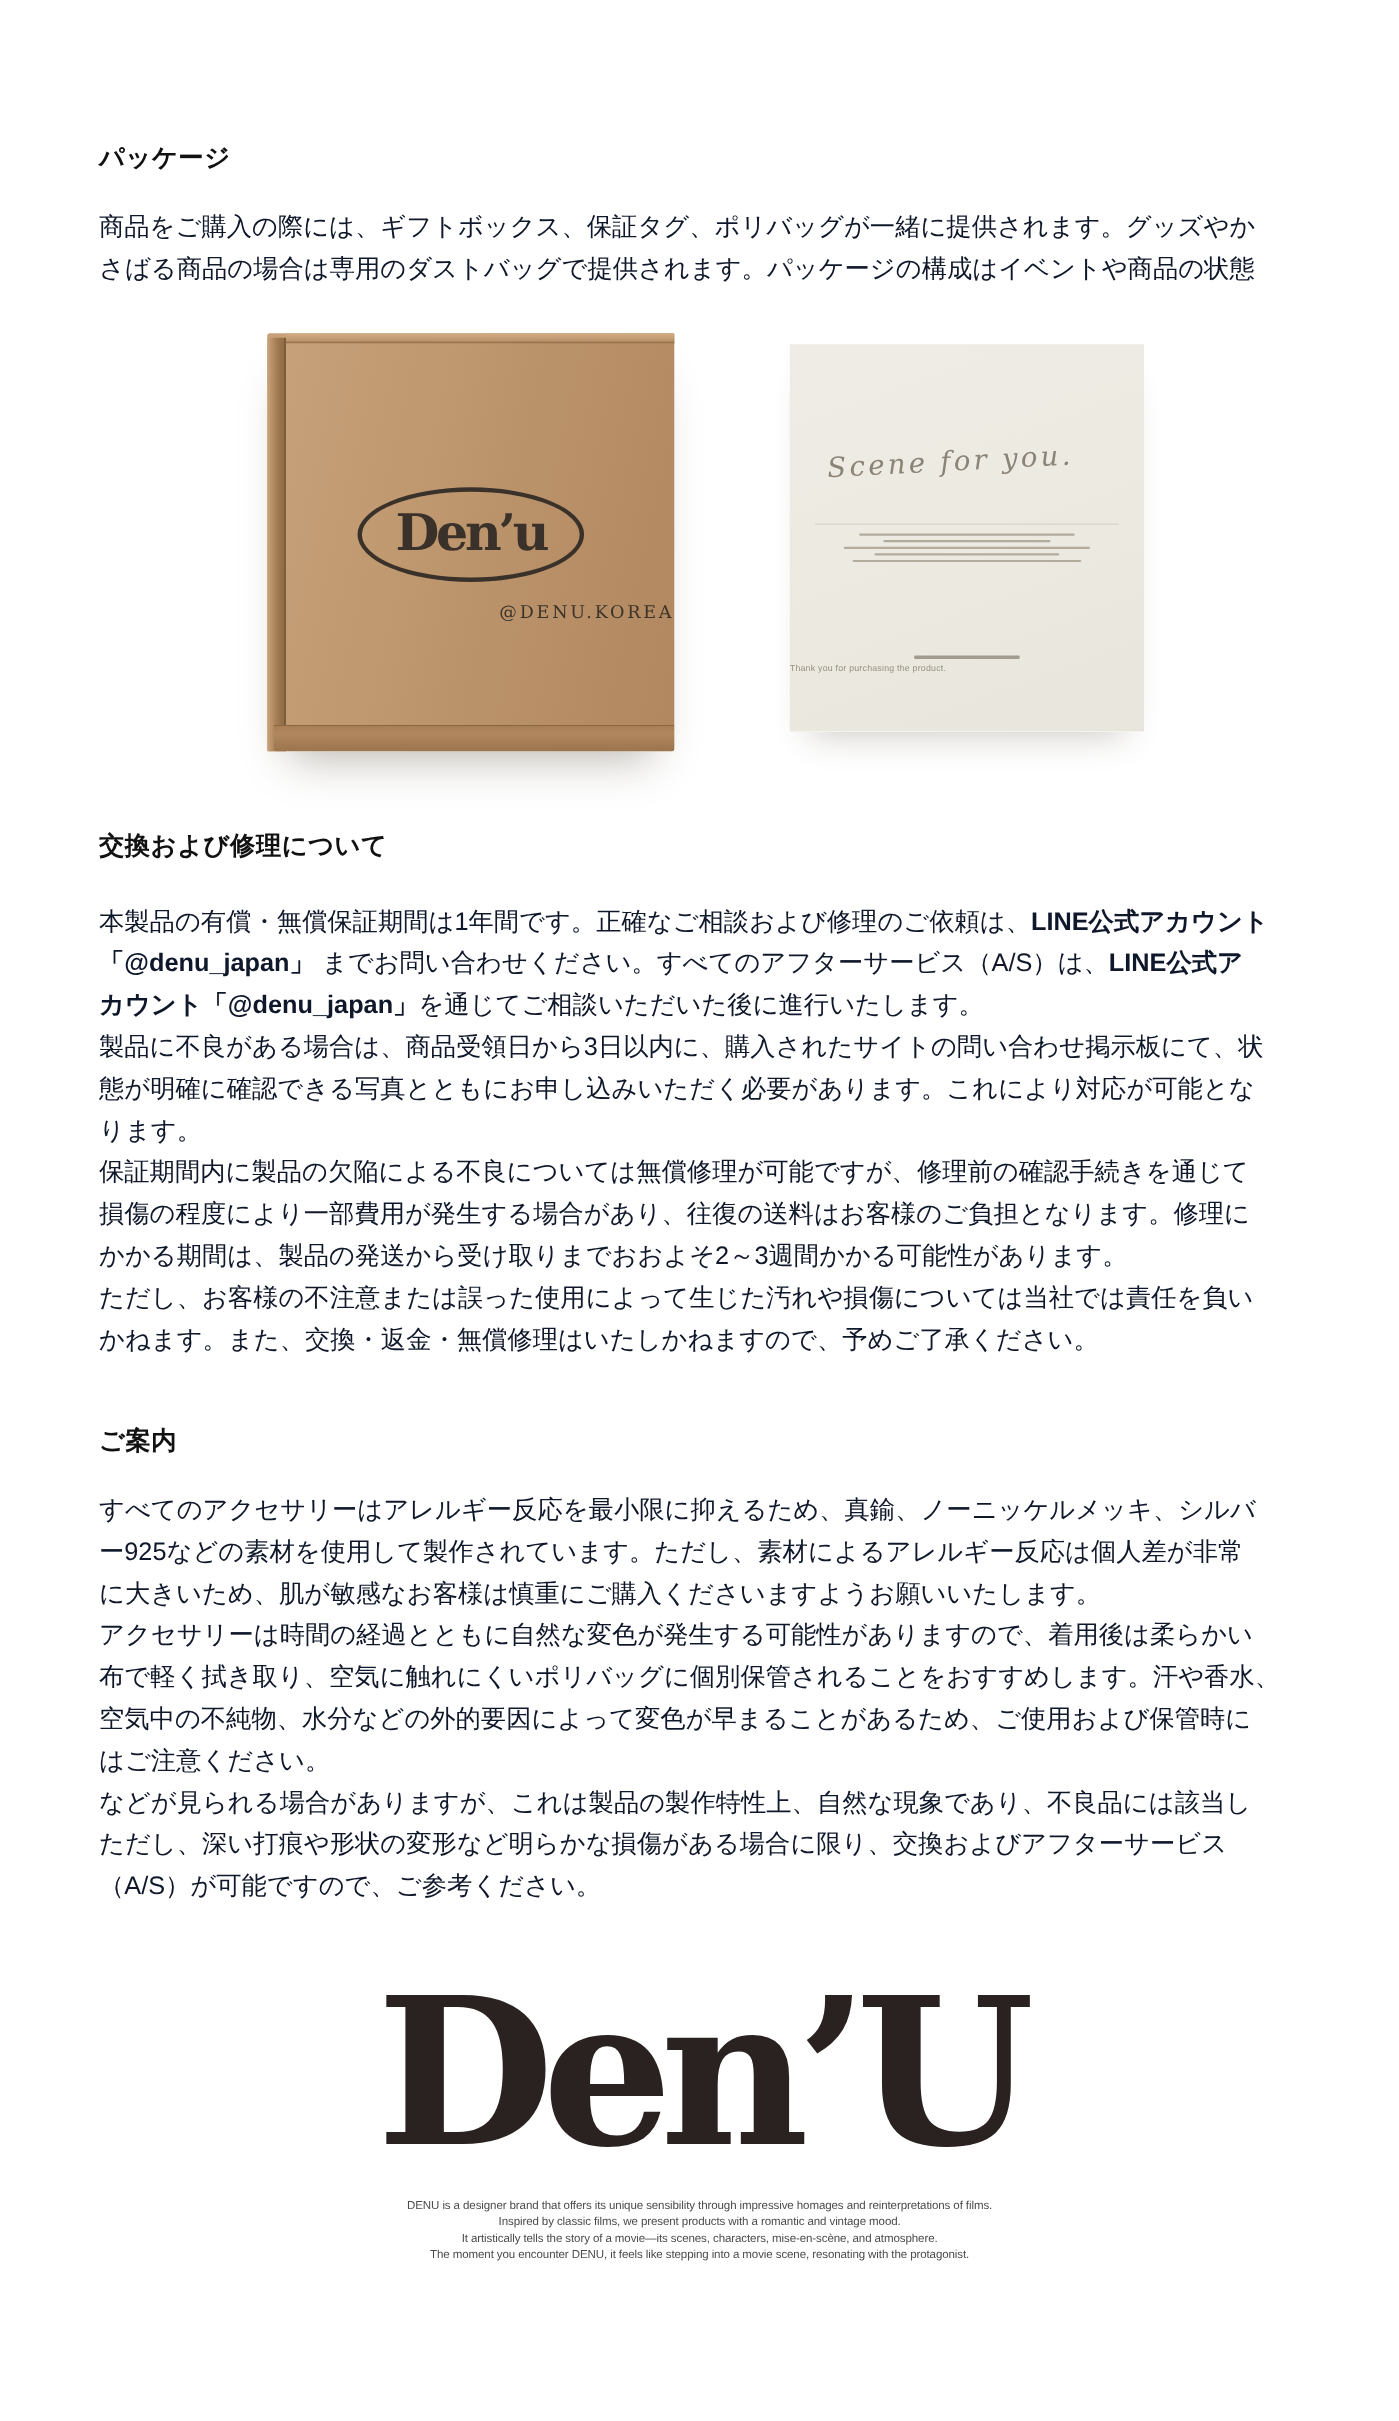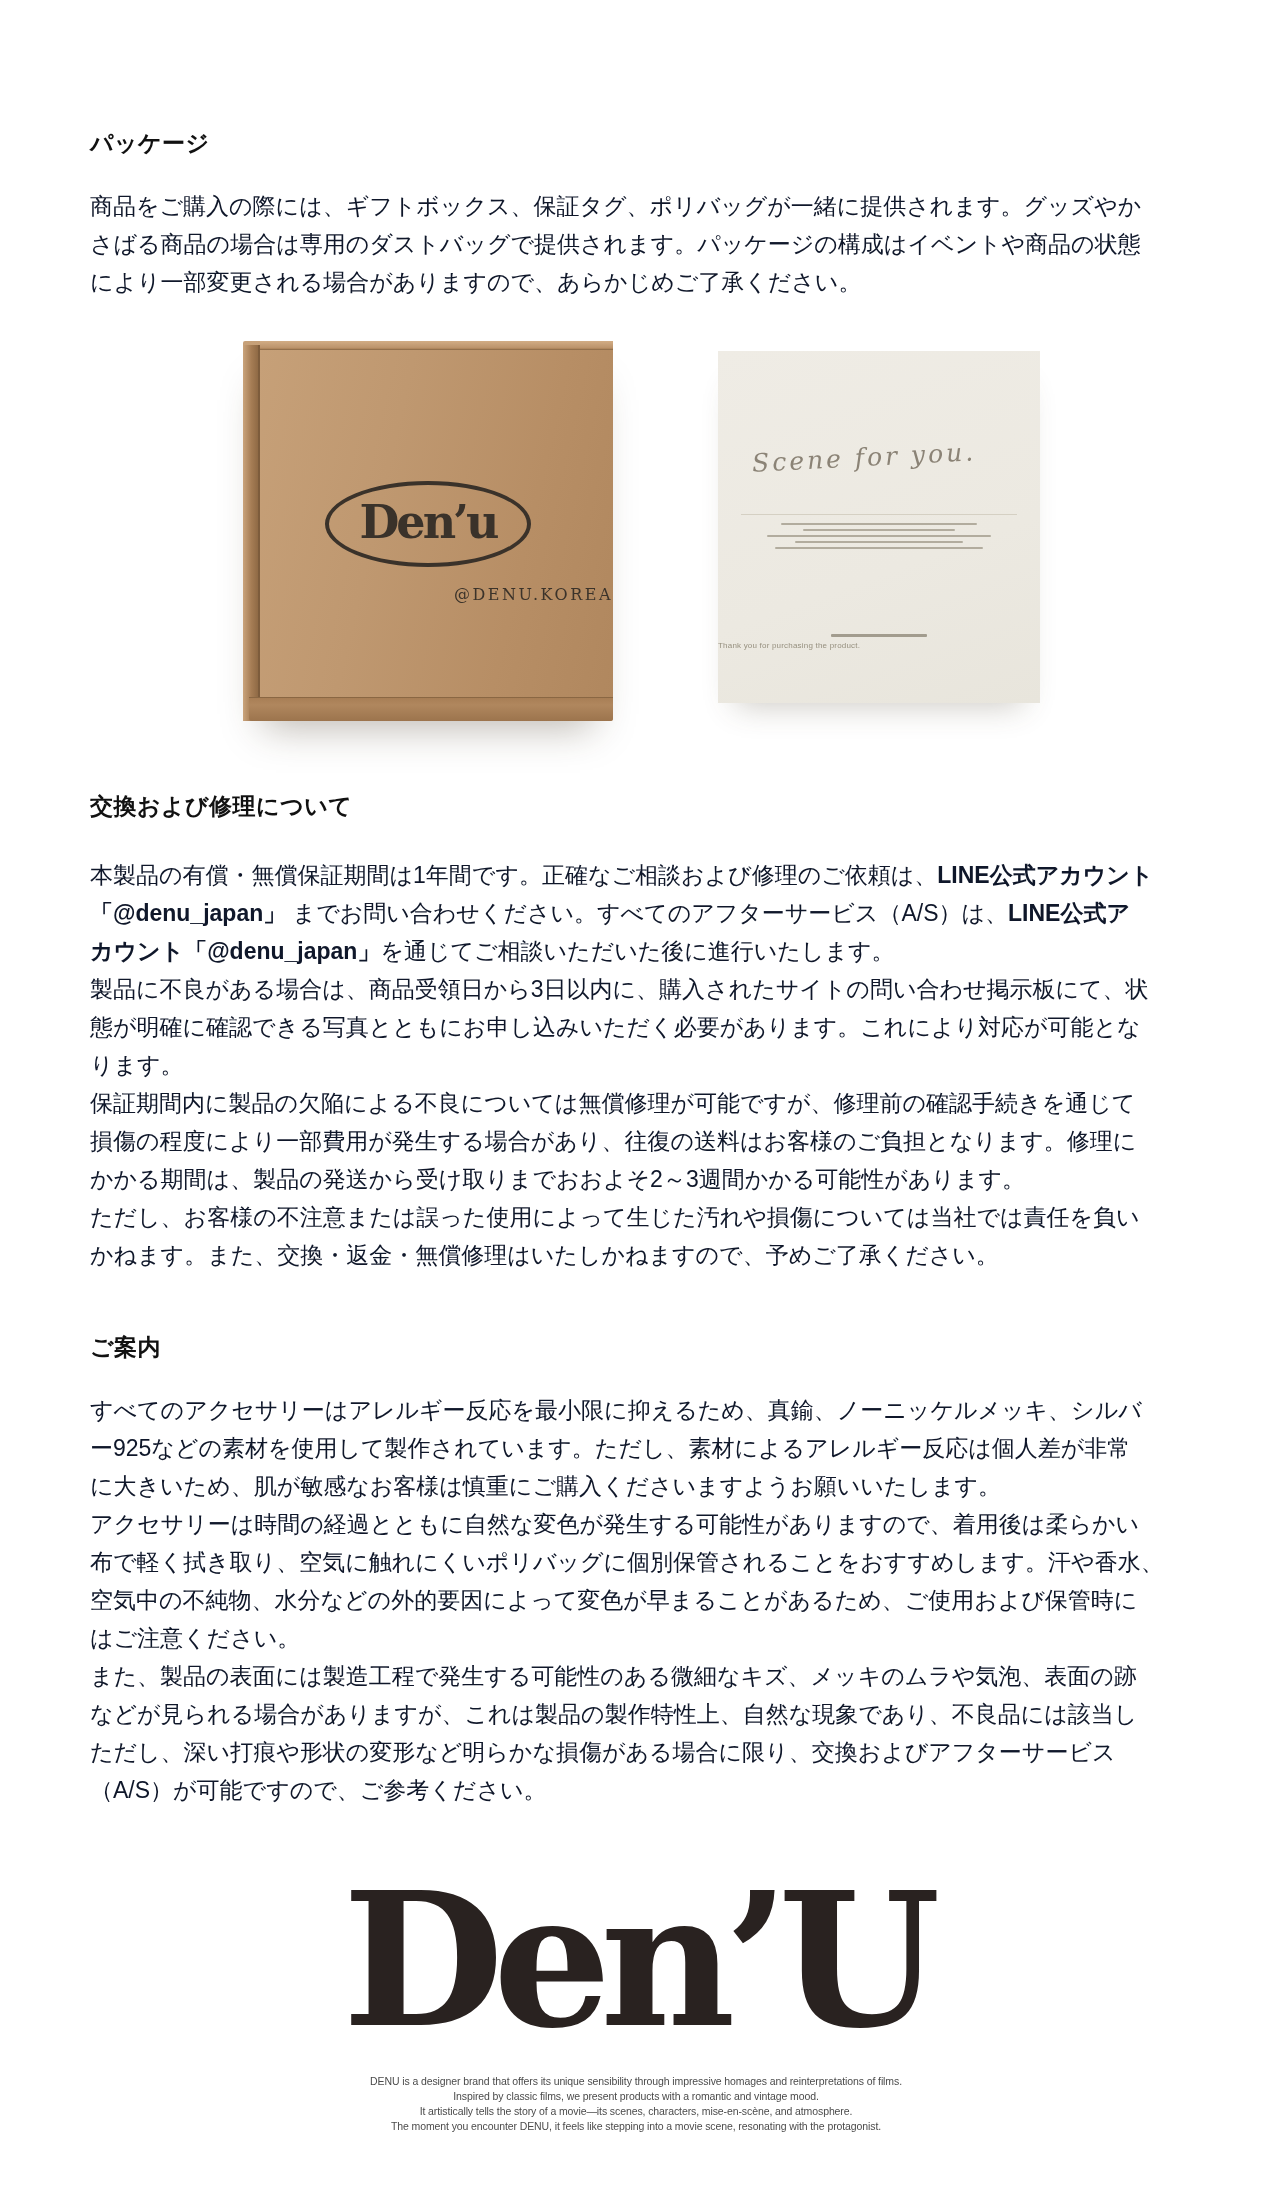--- a/index.html
+++ b/index.html
@@ -168,21 +168,20 @@
 </head>
 <body>
 
 <div class="page">
 
   <section class="sec1">
     <h3 class="h">パッケージ</h3>
     <div class="para">
         <div class="line"><span>商品をご購入の際には、ギフトボックス、保証タグ、ポリバッグが一緒に提供されます。グッズやか</span></div>
         <div class="line"><span>さばる商品の場合は専用のダストバッグで提供されます。パッケージの構成はイベントや商品の状態</span></div>
-        <div class="line"><span>により一部変更される場合がありますので、あらかじめご了承ください。</span></div>
       </div>
 
     <div class="photo">
       <div class="giftbox">
         <div class="box-lid"></div>
         <div class="box-side"></div>
         <div class="box-oval">
           <span class="box-logo">Den’u</span>
         </div>
         <div class="box-handle">@DENU.KOREA</div>
@@ -227,21 +226,20 @@
   <section class="sec3">
     <h3 class="h">ご案内</h3>
     <div class="para">
         <div class="line"><span>すべてのアクセサリーはアレルギー反応を最小限に抑えるため、真鍮、ノーニッケルメッキ、シルバ</span></div>
         <div class="line"><span>ー925などの素材を使用して製作されています。ただし、素材によるアレルギー反応は個人差が非常</span></div>
         <div class="line"><span>に大きいため、肌が敏感なお客様は慎重にご購入くださいますようお願いいたします。</span></div>
         <div class="line"><span>アクセサリーは時間の経過とともに自然な変色が発生する可能性がありますので、着用後は柔らかい</span></div>
         <div class="line"><span>布で軽く拭き取り、空気に触れにくいポリバッグに個別保管されることをおすすめします。汗や香水、</span></div>
         <div class="line"><span>空気中の不純物、水分などの外的要因によって変色が早まることがあるため、ご使用および保管時に</span></div>
         <div class="line"><span>はご注意ください。</span></div>
-        <div class="line"><span>また、製品の表面には製造工程で発生する可能性のある微細なキズ、メッキのムラや気泡、表面の跡</span></div>
         <div class="line"><span>などが見られる場合がありますが、これは製品の製作特性上、自然な現象であり、不良品には該当し</span></div>
         <div class="line"><span>ただし、深い打痕や形状の変形など明らかな損傷がある場合に限り、交換およびアフターサービス</span></div>
         <div class="line"><span>（A/S）が可能ですので、ご参考ください。</span></div>
       </div>
   </section>
 
   <footer class="footer">
     <div class="brand-logo">Den’U</div>
     <div class="footer-lines">
         <div class="line"><span>DENU is a designer brand that offers its unique sensibility through impressive homages and reinterpretations of films.</span></div>

